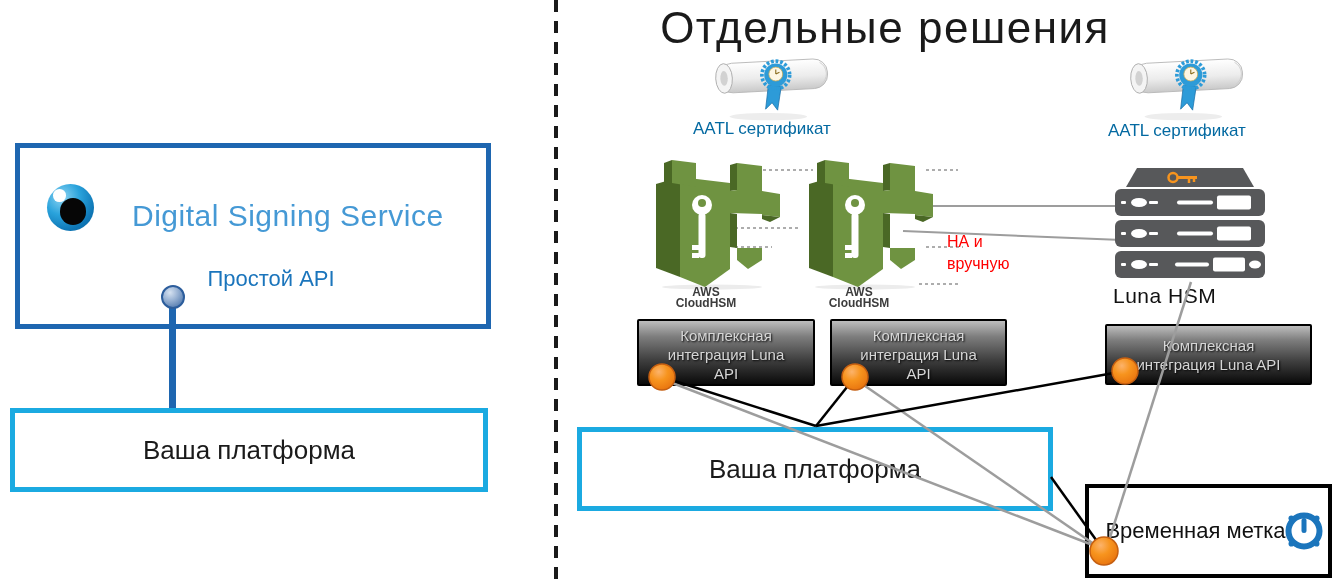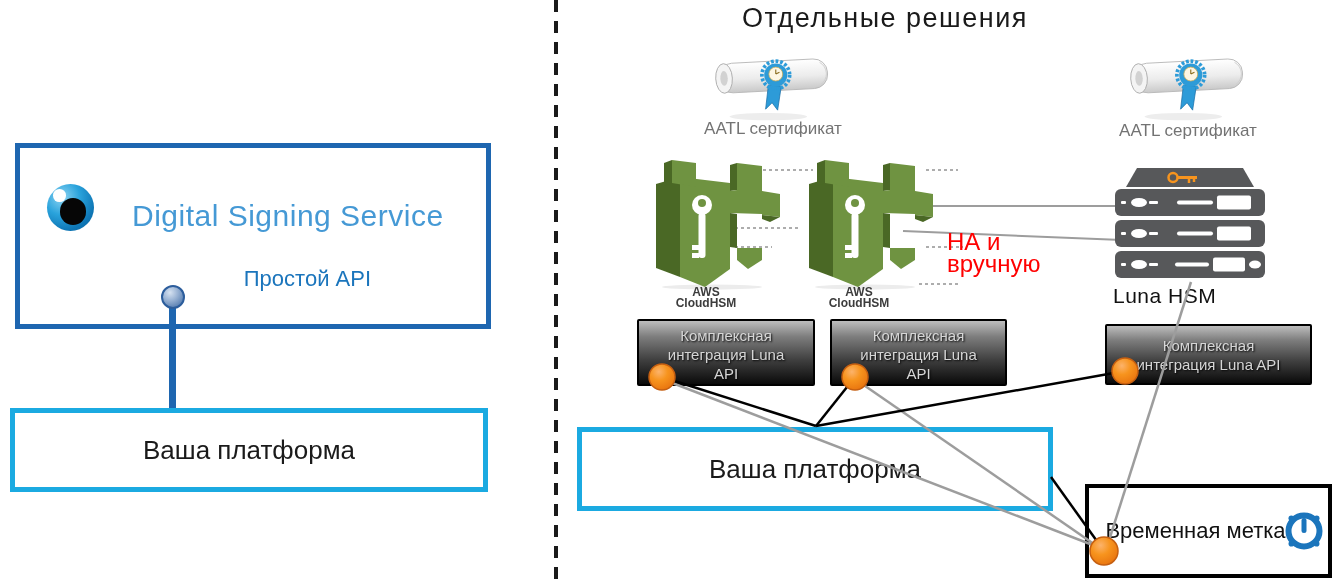--- a/index.html
+++ b/index.html
@@ -13,43 +13,43 @@
 
   
   .dss-box{left:15px;top:143px;width:476px;height:186px;border:5px solid var(--dss_border);
            box-sizing:border-box;background:#fff;}
   .eye{left:47px;top:184px;width:47px;height:47px;border-radius:50%;
        background:radial-gradient(circle at 32% 28%, #8ed4f2 0%, #2aa3dc 38%, #0e76b5 72%, #0a629c 100%);}
   .eye .pupil{position:absolute;left:27%;top:30%;width:57%;height:57%;background:#060606;border-radius:50%;}
   .eye .glint{position:absolute;left:13%;top:11%;width:27%;height:27%;background:#fff;border-radius:50%;}
   .dss-title{left:132px;top:199px;width:370px;font-size:30px;font-weight:300;
              letter-spacing:.5px;color:var(--service_title);}
-  .api-label{left:171px;top:266px;width:200px;text-align:right;font-size:22px;color:var(--api_text);}
+  .api-label{left:171px;top:266px;width:200px;text-align:center;font-size:22px;color:var(--api_text);}
   .drop-line{left:169px;top:300px;width:7px;height:110px;background:var(--dss_border);}
   .dot{left:161px;top:285px;width:24px;height:24px;border-radius:50%;box-sizing:border-box;
        border:2px solid #2C5D9C;
        background:radial-gradient(circle at 35% 28%, #d6e2f1 0%, #9ab3d4 40%, #5a80b2 80%, #49709f 100%);}
   .platform{border:5px solid var(--platform_border);box-sizing:border-box;background:#fff;
             display:flex;align-items:center;justify-content:center;font-size:26px;color:#1a1a1a;}
   .platform-left{left:10px;top:408px;width:478px;height:84px;}
   .platform-right{left:577px;top:427px;width:476px;height:84px;}
 
   
   .divider{left:554px;top:0;width:4px;height:583px;
            background:repeating-linear-gradient(180deg,#1a1a1a 0 12px,transparent 12px 21px);}
 
   
-  .r-title{left:660px;top:3px;width:450px;text-align:center;font-size:27px;font-weight:300;
+  .r-title{left:660px;top:3px;width:450px;text-align:center;font-size:44px;font-weight:300;
            letter-spacing:1.5px;color:#1a1a1a;}
-  .cert-label{width:160px;text-align:center;font-size:17px;color:#737373;}
+  .cert-label{width:160px;font-size:17px;color:#0369a1;}
   .aws-label{width:112px;text-align:center;font-size:12px;line-height:11px;font-weight:600;color:#3c3c3c;}
   .aws-label span{display:block;}
   .luna-label{left:1113px;top:284px;width:154px;text-align:left;font-size:21px;
               letter-spacing:.5px;color:#111;}
-  .warning{left:947px;top:231px;width:170px;font-size:24px;line-height:22px;color:var(--warning_text);}
+  .warning{left:947px;top:231px;width:170px;font-size:16px;line-height:22px;color:var(--warning_text);}
   .warning span{display:block;}
   .ibox{box-sizing:border-box;border:2px solid #000;border-radius:2px;text-align:center;
         background:linear-gradient(180deg,#bdbdbd 0%,#7d7d7d 25%,#3f3f3f 62%,#0a0a0a 100%);
         color:#d6d6d6;font-size:15px;line-height:19px;text-shadow:1px 1px 2px rgba(0,0,0,.95);}
   .ibox span{display:block;}
   .ibox1{left:637px;top:319px;width:178px;height:67px;padding-top:5px;}
   .ibox2{left:830px;top:319px;width:177px;height:67px;padding-top:5px;}
   .ibox3{left:1105px;top:324px;width:207px;height:61px;padding-top:10px;}
   .timestamp{left:1085px;top:484px;width:247px;height:94px;border:4px solid #000;box-sizing:border-box;
              background:#fff;display:flex;align-items:center;justify-content:center;}

